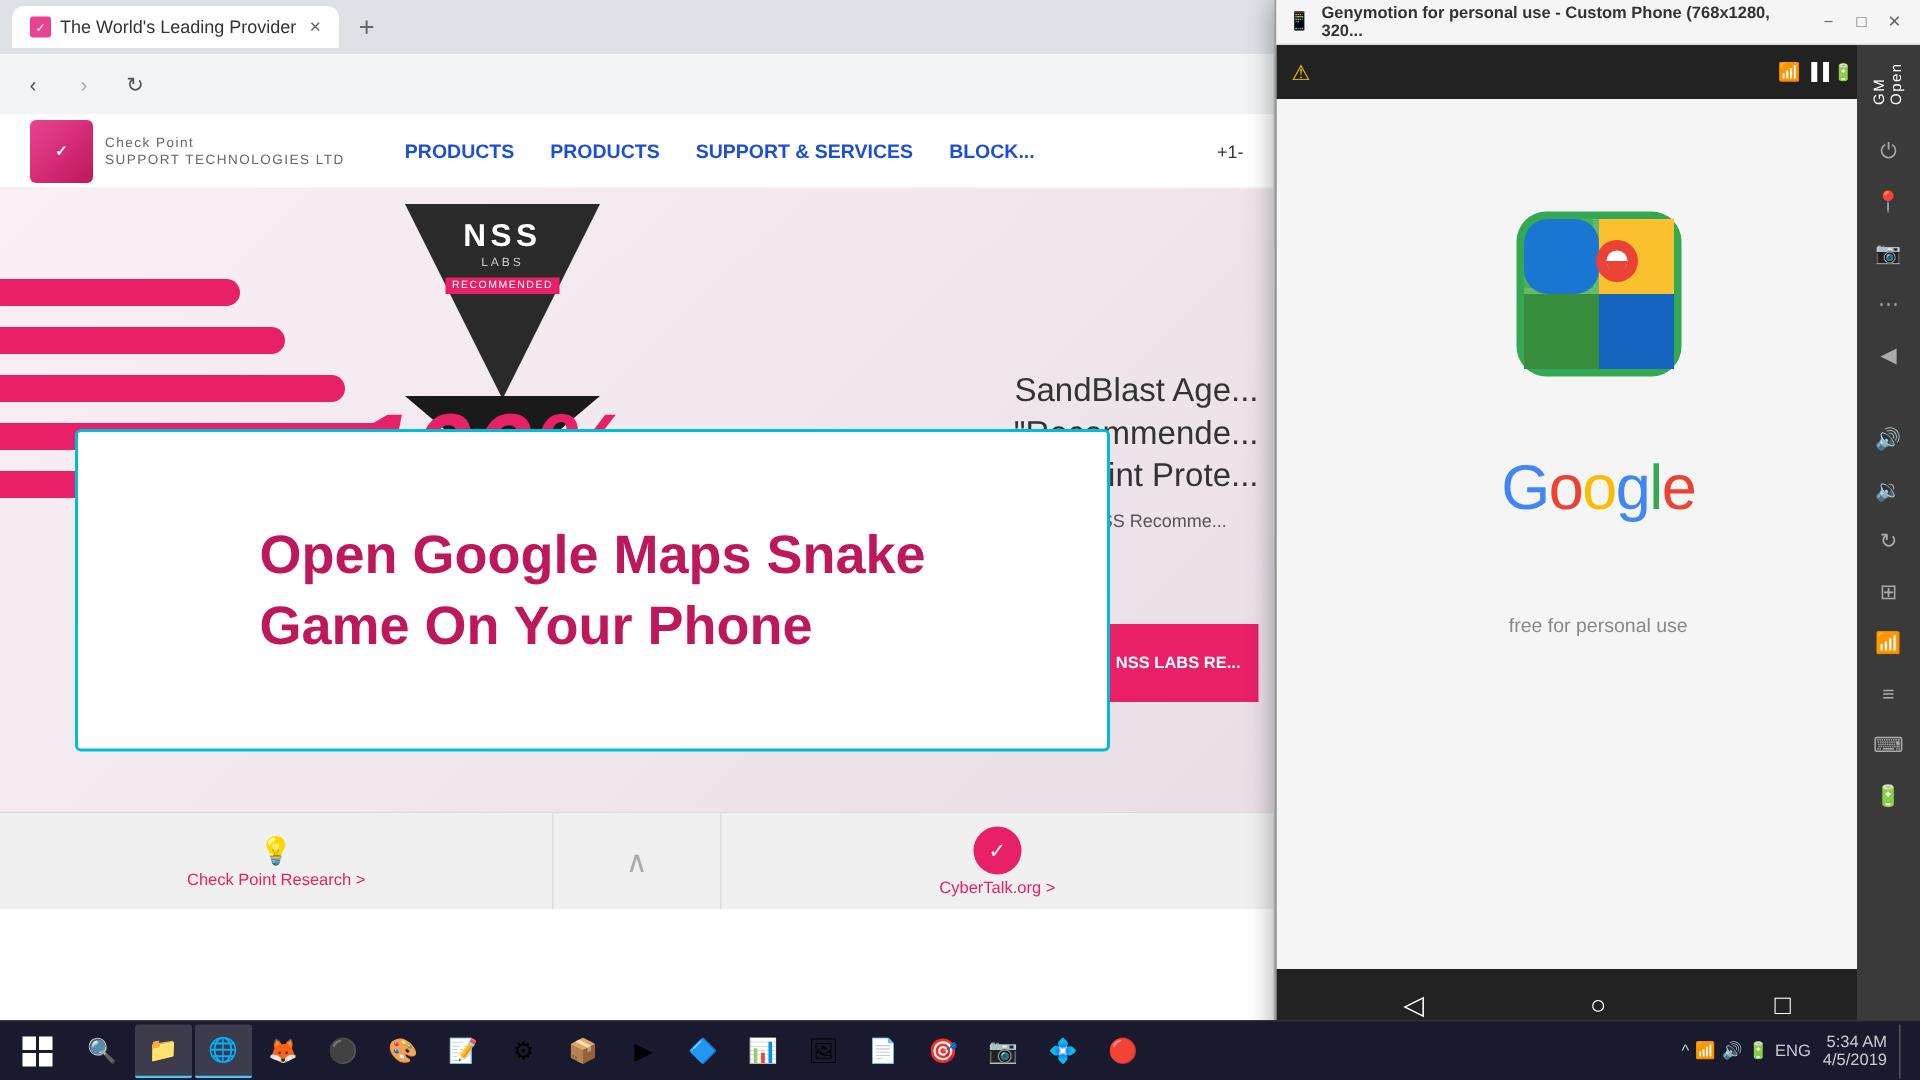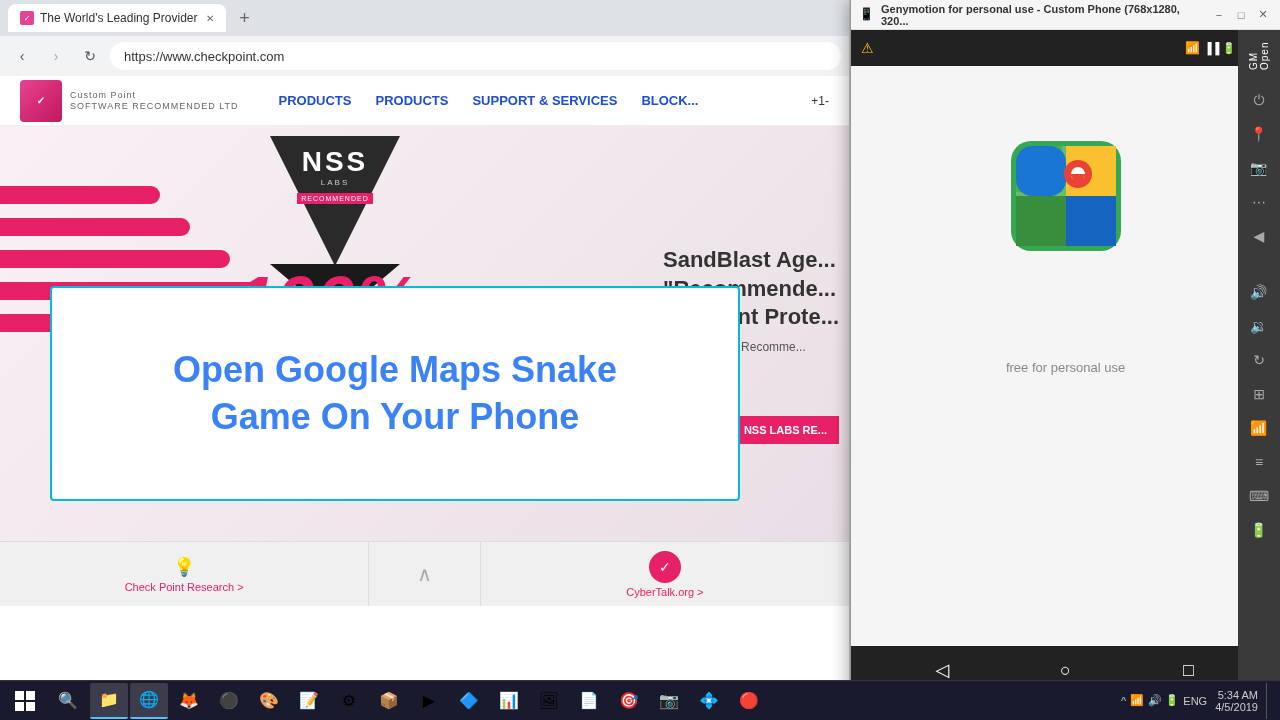--- a/index.html
+++ b/index.html
@@ -228,37 +228,38 @@
     
     .hero-right-text {
       position: absolute;
       right: 10px;
       top: 120px;
       max-width: 220px;
     }
     .hero-right-text h2 {
       font-size: 22px;
       color: #333;
-      font-weight: bold;
+      font-weight: normal;
       line-height: 1.3;
+      text-align: right;
     }
     .hero-right-text p {
       font-size: 12px;
       color: #555;
       margin-top: 8px;
     }
 
     
     .nss-labs-btn {
       position: absolute;
       right: 10px;
       top: 290px;
       background: #e82068;
       color: #fff;
-      padding: 8px 12px;
+      padding: 20px 12px;
       font-size: 11px;
       font-weight: bold;
       cursor: pointer;
     }
 
     
     .popup-overlay {
       position: absolute;
       left: 50px;
       top: 160px;
@@ -268,22 +269,22 @@
       border: 2px solid #00bcd4;
       border-radius: 4px;
       display: flex;
       align-items: center;
       justify-content: center;
       z-index: 10;
     }
     .popup-text {
       font-size: 36px;
       font-weight: 900;
-      color: #3b82f6;
-      text-align: center;
+      color: #be185d;
+      text-align: left;
       line-height: 1.3;
     }
 
     
     .genymotion-window {
       position: absolute;
       top: 0;
       right: 0;
       width: 430px;
       height: 720px;
@@ -494,31 +495,30 @@
       <span style="font-size:12px;color:#333;overflow:hidden;white-space:nowrap;max-width:160px;">The World's Leading Provider o...</span>
       <span class="tab-close">✕</span>
     </div>
     <div class="tab-new">+</div>
   </div>
 
   <div class="browser-addressbar">
     <div class="nav-btn">‹</div>
     <div class="nav-btn" style="color:#aaa;">›</div>
     <div class="nav-btn">↻</div>
-    <input class="address-input" type="text" value="https://www.checkpoint.com" style="">
   </div>
 
   <div class="webpage">
 
     <div class="cp-header">
       <div class="cp-logo">
         <div class="cp-logo-box">✓</div>
         <div class="cp-logo-text">
-          <span>Custom Point</span>
-          <span>SOFTWARE RECOMMENDED LTD</span>
+          <span>Check Point</span>
+          <span>SUPPORT TECHNOLOGIES LTD</span>
         </div>
       </div>
       <nav class="cp-nav">
         <span class="cp-nav-item">PRODUCTS</span>
         <span class="cp-nav-item">PRODUCTS</span>
         <span class="cp-nav-item">SUPPORT &amp; SERVICES</span>
         <span class="cp-nav-item">BLOCK...</span>
       </nav>
       <div class="cp-phone">+1-</div>
     </div>
@@ -542,21 +542,21 @@
           <div class="arrow-shape" style="width:200px; margin-top:6px;"></div>
         </div>
       </div>
 
       <div class="nss-badge">
         <div style="position:relative; width:130px; height:180px;">
 
           <div style="width:0;height:0;border-left:65px solid transparent;border-right:65px solid transparent;border-top:130px solid #2a2a2a;position:absolute;top:0;left:0;"></div>
 
           <div style="position:absolute;top:10px;left:0;width:130px;text-align:center;">
-            <div style="font-size:28px;font-weight:900;color:#fff;letter-spacing:3px;">NSS</div>
+            <div style="font-size:21px;font-weight:900;color:#fff;letter-spacing:3px;">NSS</div>
             <div style="font-size:8px;color:#ccc;letter-spacing:2px;">LABS</div>
             <div style="font-size:7px;color:#fff;background:#e82068;padding:2px 4px;margin-top:6px;display:inline-block;letter-spacing:1px;">RECOMMENDED</div>
           </div>
 
           <div style="width:0;height:0;border-left:65px solid transparent;border-right:65px solid transparent;border-top:55px solid #1a1a1a;position:absolute;top:128px;left:0;"></div>
         </div>
       </div>
 
       <div class="block-rate">100%</div>
       <div class="block-rate-label">BLOCK RATE</div>
@@ -641,20 +641,23 @@
             <rect x="60" y="10" width="50" height="50" rx="0" fill="#fbc02d"></rect>
 
             <rect x="10" y="60" width="50" height="50" rx="0" fill="#388e3c"></rect>
 
             <circle cx="72" cy="38" r="14" fill="#ea4335"></circle>
             <circle cx="72" cy="38" r="7" fill="#fff"></circle>
             <polygon points="72,52 64,38 80,38" fill="#ea4335"></polygon>
           </svg>
         </div>
 
+        <div style="font-size:42px;font-weight:300;letter-spacing:-1px;color:#bbb;">
+          <span style="color:#4285f4;">G</span><span style="color:#ea4335;">o</span><span style="color:#fbbc04;">o</span><span style="color:#4285f4;">g</span><span style="color:#34a853;">l</span><span style="color:#ea4335;">e</span>
+        </div>
 
         <div style="font-size:13px;color:#888;margin-top:60px;text-align:center;">free for personal use</div>
       </div>
 
       <div class="android-navbar">
         <div class="nav-android-btn">◁</div>
         <div class="nav-android-btn">○</div>
         <div class="nav-android-btn">□</div>
       </div>
     </div>

